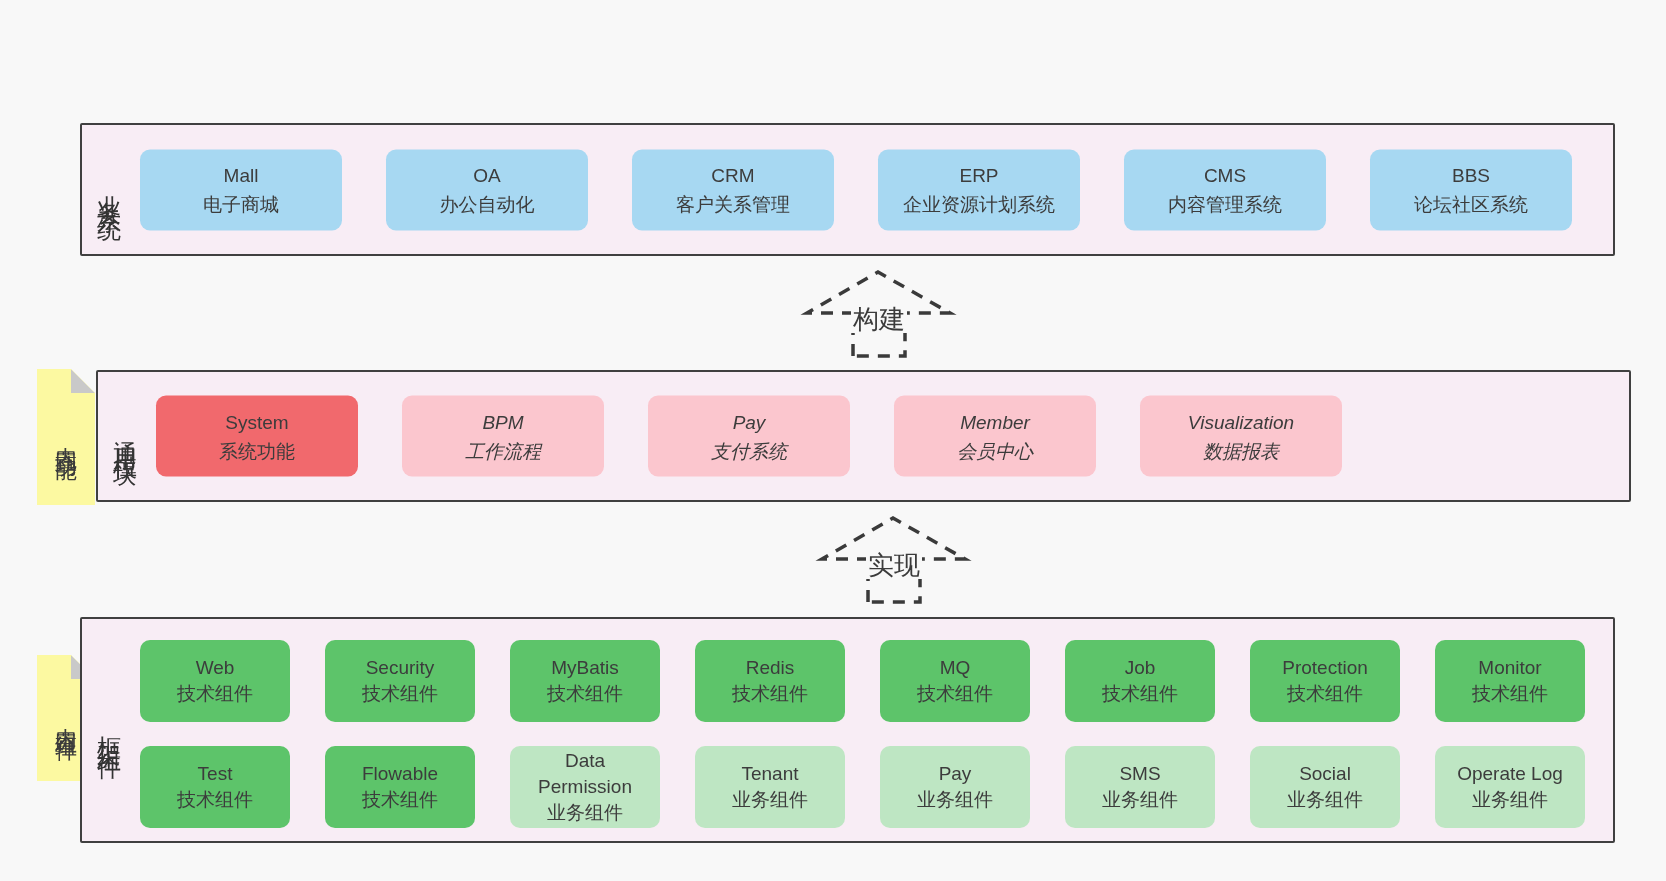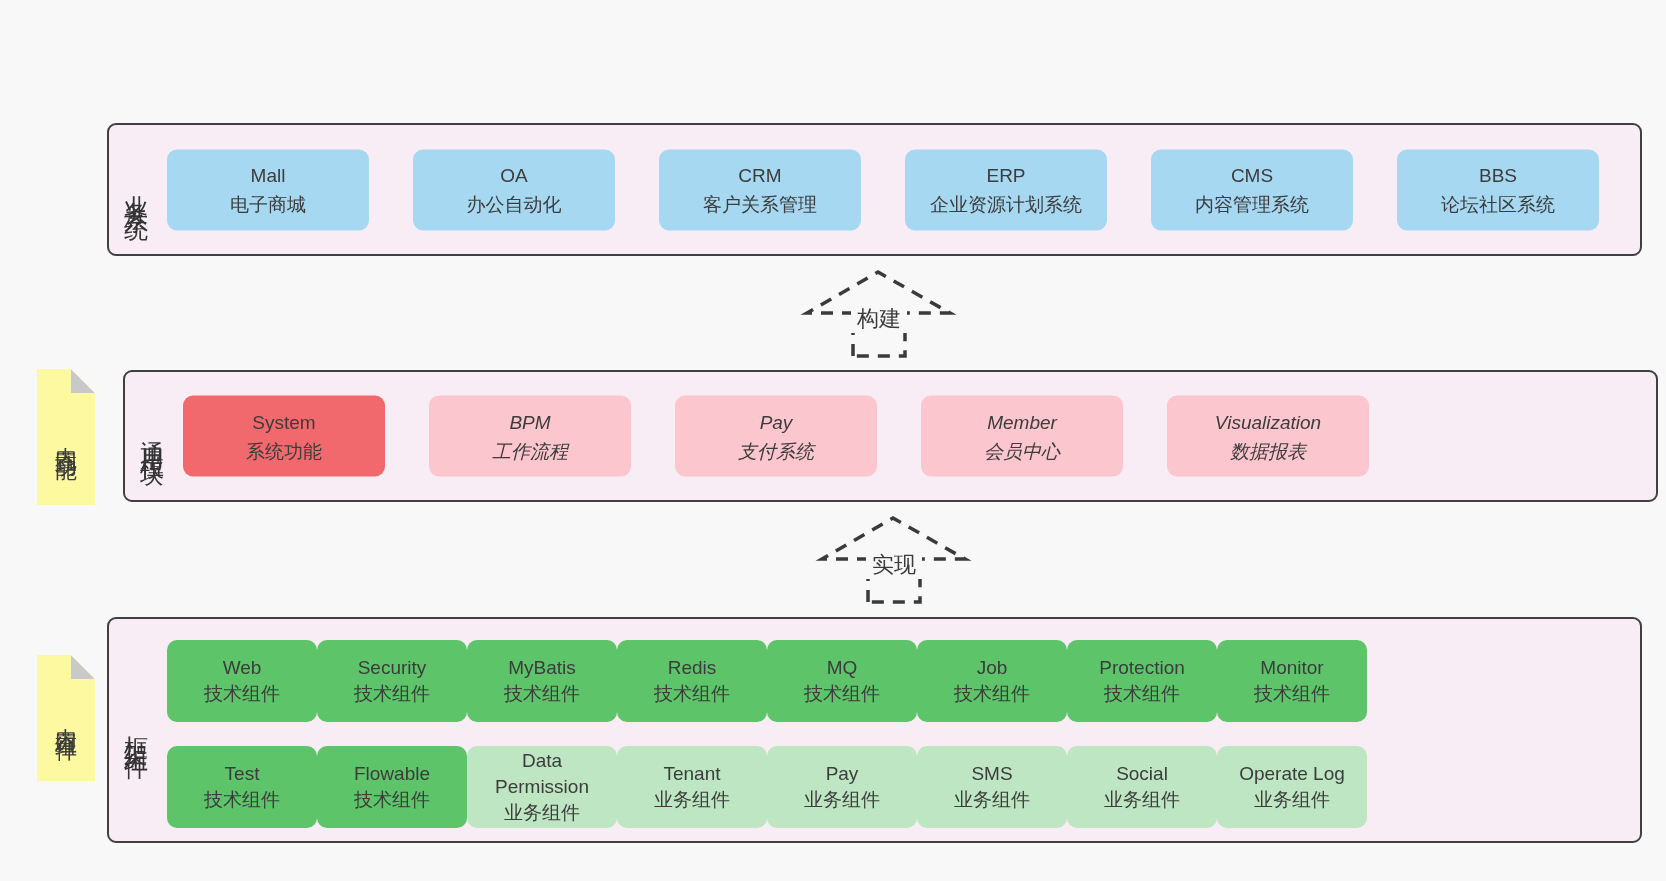--- a/index.html
+++ b/index.html
@@ -4,38 +4,38 @@
 <style>
   html,body { margin:0; padding:0; }
   .stage {
     position:relative; width:1666px; height:881px;
     background:#f8f8f8; overflow:hidden;
     font-family:"Liberation Sans", sans-serif;
     color:#3a3a3a;
   }
   
   .panel {
-    position:absolute; left:107px; width:1535px;
-    background:#f8edf5; border:2px solid #404040; border-radius:9px;
+    position:absolute; left:80px; width:1535px;
+    background:#f8edf5; border:2px solid #404040; border-radius:2px;
     box-sizing:border-box;
   }
   #panel-business   { top:123px; height:133px; }
   #panel-modules    { top:370px; height:132px;margin-left:16px; }
   #panel-components { top:617px; height:226px; }
   .panel-label {
     position:absolute; left:11px; top:50%; transform:translateY(-50%);
     writing-mode:vertical-rl; text-orientation:upright;
     font-size:24px; letter-spacing:7px; color:#333; white-space:nowrap;
   }
   
   .row6 {
     position:absolute; left:58px; top:50%; transform:translateY(-50%);
     display:flex; gap:44px;
   }
-  .row8 { position:absolute; left:58px; display:flex; }
+  .row8 { position:absolute; left:58px; display:flex; gap:35px; }
   .row8.r1 { top:21px; }
   .row8.r2 { top:127px; }
   .box {
     width:202px; height:81px; border-radius:10px; box-sizing:border-box;
     display:flex; flex-direction:column; justify-content:center; align-items:center;
     text-align:center; font-size:19px; line-height:29px; color:#3c3c3c;
     padding:2px 6px;
   }
   .row8 .box { width:150px; height:82px; line-height:26px; }
   .box.blue        { background:#a7d8f2; }
@@ -62,21 +62,21 @@
   
   .arrow { position:absolute; }
   #arrow-build     { left:800px; top:266px; }
   #arrow-implement { left:815px; top:512px; }
   .arrow path {
     fill:none; stroke:#3a3a3a; stroke-width:3.5;
     stroke-dasharray:12 9; stroke-linejoin:miter;
   }
   .arrow-label {
     position:absolute; width:56px; height:28px; line-height:28px;
-    text-align:center; font-size:22px; color:#3b3b3b; background:#f8f8f8;
+    text-align:center; font-size:26px; color:#3b3b3b; background:#f8f8f8;
   }
   #label-build     { left:851px; top:305px; }
   #label-implement { left:866px; top:551px; }
 </style>
 </head>
 <body>
 
 <div class="stage">
 
   <div class="note" id="note-features">

